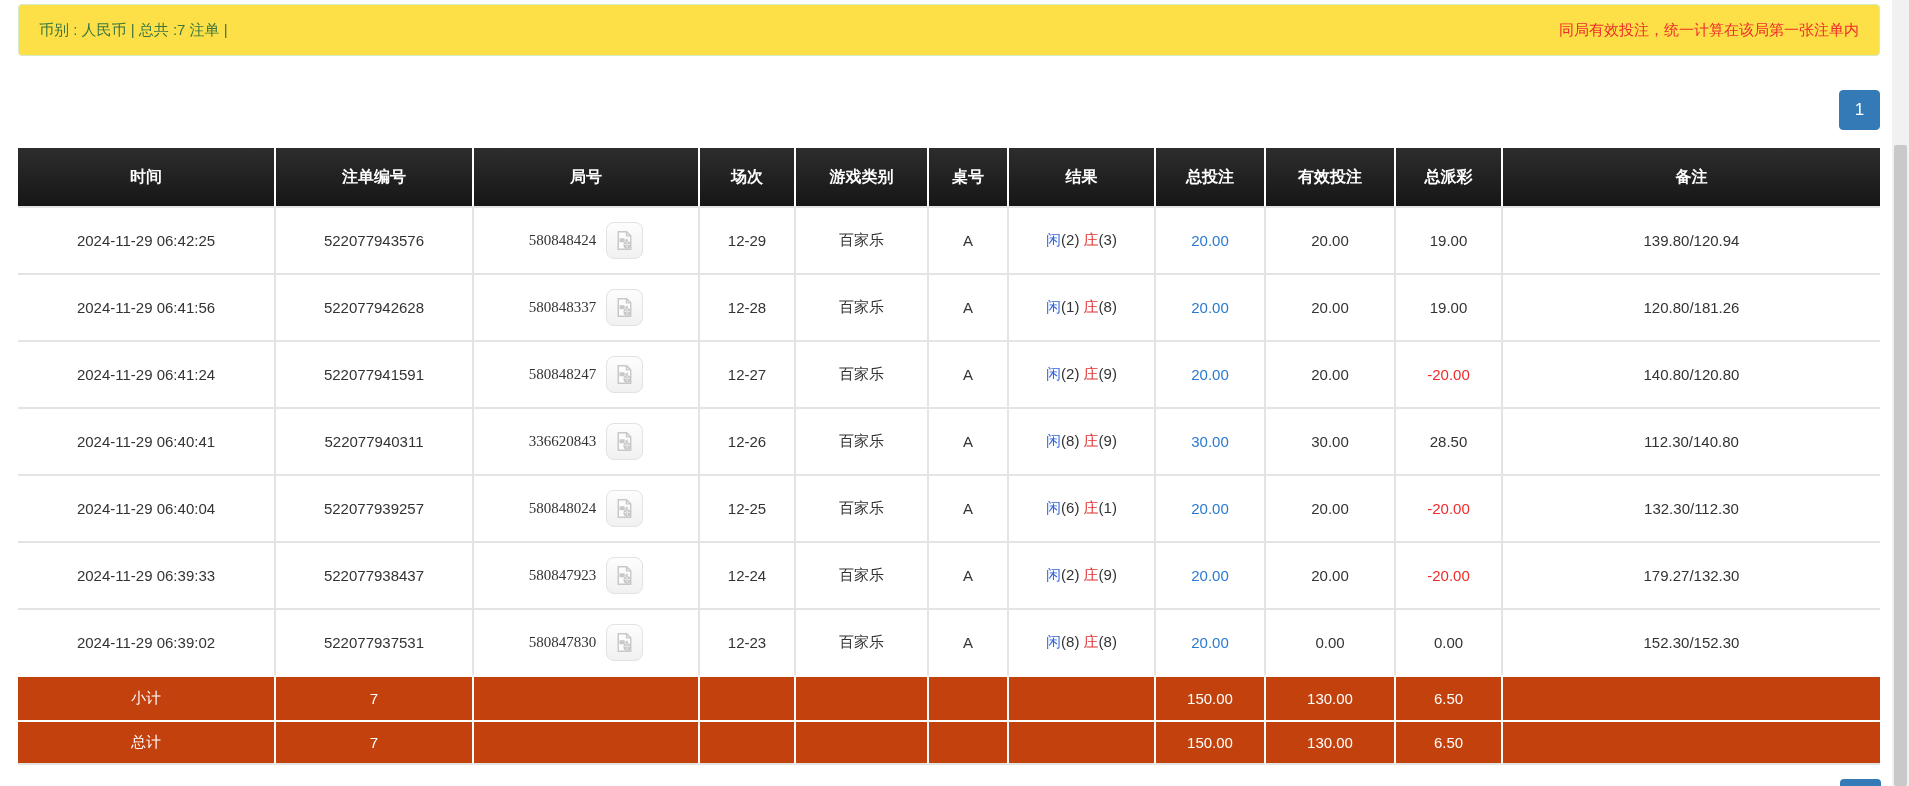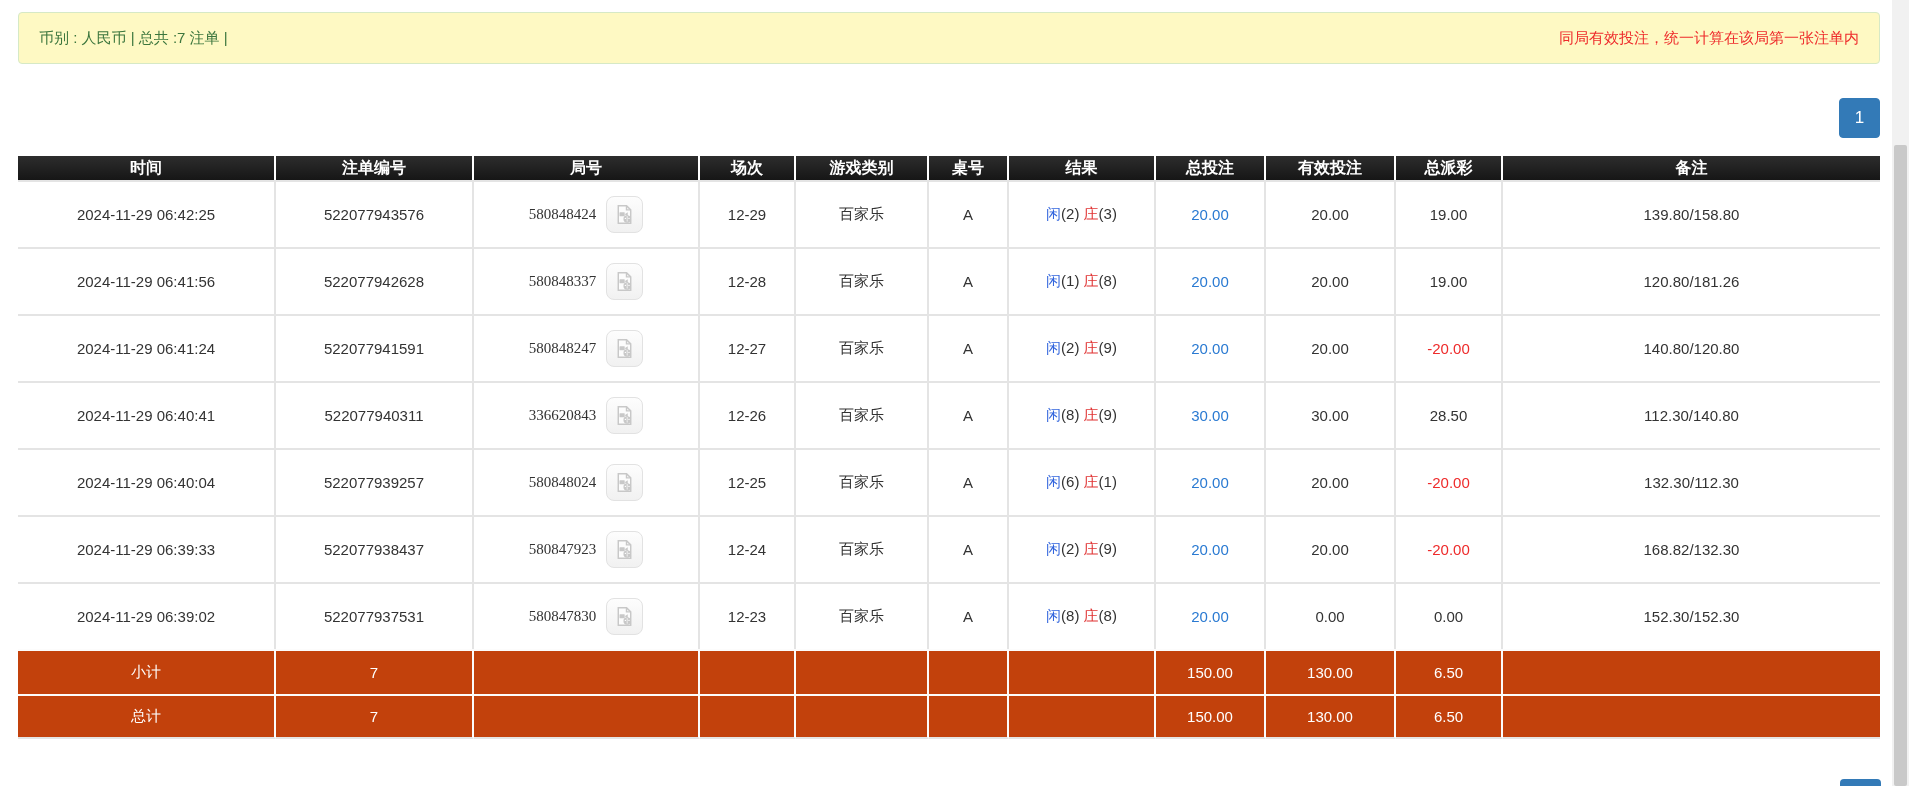--- a/index.html
+++ b/index.html
@@ -7,34 +7,34 @@
     font-family: "Liberation Sans", "DejaVu Sans", sans-serif; }
   .page { position: relative; width: 1909px; height: 786px; overflow: hidden; }
 
   
   .scrollbar { position: absolute; top: 0; right: 0; width: 17px; height: 786px; background: #f1f1f1; }
   .scrollbar .thumb { position: absolute; top: 145px; left: 2px; width: 13px; height: 641px; background: #c9c9c9; border-radius: 2px; }
 
   .content { position: absolute; left: 18px; top: 0; width: 1862px; }
 
   
-  .alert { margin-top: 12px; height: 52px; background: #fef9c3; border: 1px solid #d6e9c6;
+  .alert { margin-top: 4px; height: 52px; background: #fde047; border: 1px solid #d6e9c6;
     border-radius: 4px; display: flex; align-items: center; justify-content: space-between;
     padding: 0 20px; font-size: 15px; }
   .alert .summary { color: #3c763d; }
   .alert .notice { color: #ee2b2b; }
 
   
   .pager-top { margin-top: 34px; height: 40px; display: flex; justify-content: flex-end; }
   .page-btn { width: 41px; height: 40px; background: #337ab7; color: #fff; border: 1px solid #337ab7;
     border-radius: 4px; font-size: 17px; display: flex; align-items: center; justify-content: center; cursor: pointer; }
 
   
   table { margin-top: 18px; width: 1862px; table-layout: fixed; border-collapse: separate; border-spacing: 0; }
-  th { height: 24px; background: linear-gradient(#2d2d2d, #161616); color: #fff; font-size: 16px;
+  th { height: 58px; background: linear-gradient(#2d2d2d, #161616); color: #fff; font-size: 16px;
     font-weight: bold; text-align: center; vertical-align: middle; border-right: 2px solid #fff; }
   th:last-child { border-right: none; }
   td { height: 67px; text-align: center; vertical-align: middle; font-size: 15px; color: #333;
     background: #fff; border-right: 2px solid #e4e4e4; border-top: 2px solid #e4e4e4; }
   td:last-child { border-right: none; }
   tr.sub td { height: 45px; background: #c2410c; color: #fff; border-right: 2px solid #fcfcfc;
     border-top: 2px solid #fcfcfc; }
   tr.sub td:last-child { border-right: none; }
   tr.sub.last td { border-bottom: 2px solid #e4e4e4; margin-left: 9px; }
 
@@ -123,21 +123,21 @@
     <td>12-29</td>
     <td>百家乐</td>
     <td>A</td>
     <td>
       <span class="p-blue">闲</span><span>(2) </span>
       <span class="b-red">庄</span><span>(3)</span>
     </td>
     <td><span class="link-blue">20.00</span></td>
     <td>20.00</td>
     <td>19.00</td>
-    <td>139.80/158.80</td>
+    <td>139.80/120.94</td>
   </tr>
           <tr>
     <td>2024-11-29 06:41:56</td>
     <td>522077942628</td>
     <td>
       <div class="round-cell">
         <span>580848337</span>
         <span class="video-btn">
           <svg width="23" height="23" viewBox="0 0 24 24">
             <path d="M5.5 2.8h8.6l4.4 4.4v14H5.5z" fill="#fcfcfc" stroke="#c8c8c8" stroke-width="1.5"></path>
@@ -293,21 +293,21 @@
     <td>12-24</td>
     <td>百家乐</td>
     <td>A</td>
     <td>
       <span class="p-blue">闲</span><span>(2) </span>
       <span class="b-red">庄</span><span>(9)</span>
     </td>
     <td><span class="link-blue">20.00</span></td>
     <td>20.00</td>
     <td class="neg">-20.00</td>
-    <td>168.82/132.30</td>
+    <td>179.27/132.30</td>
   </tr>
           <tr>
     <td>2024-11-29 06:39:02</td>
     <td>522077937531</td>
     <td>
       <div class="round-cell">
         <span>580847830</span>
         <span class="video-btn">
           <svg width="23" height="23" viewBox="0 0 24 24">
             <path d="M5.5 2.8h8.6l4.4 4.4v14H5.5z" fill="#fcfcfc" stroke="#c8c8c8" stroke-width="1.5"></path>

